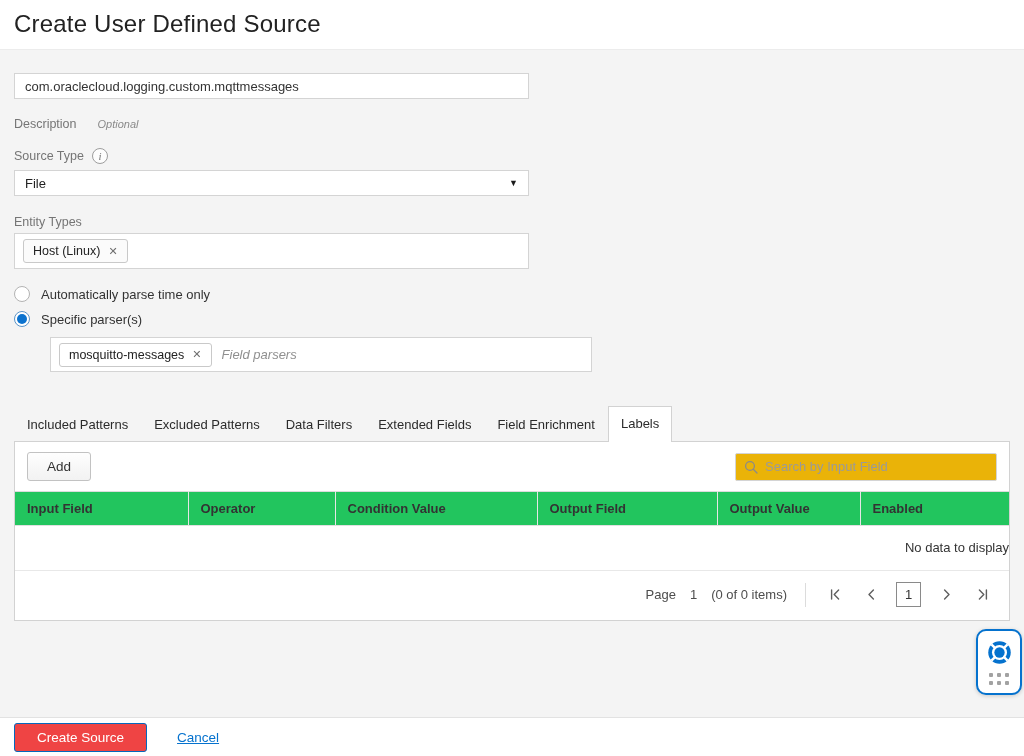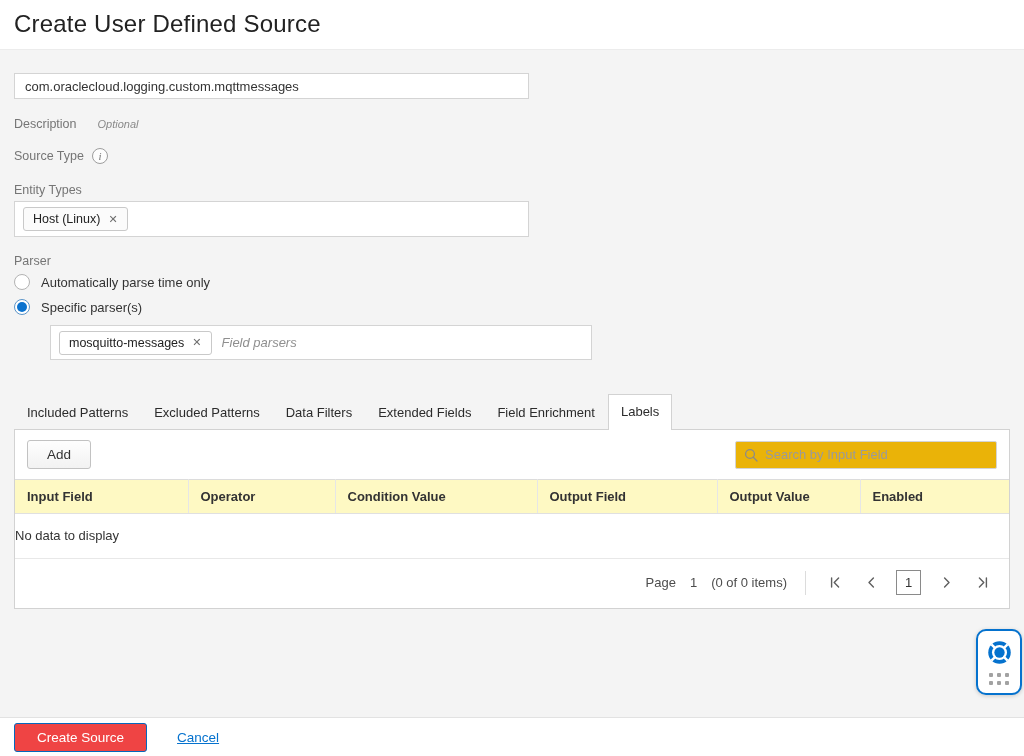--- a/index.html
+++ b/index.html
@@ -56,23 +56,23 @@
   .toolbar { display:flex; align-items:center; justify-content:space-between; padding:10px 12px; }
   .add-button { font-family:inherit; font-size:13.5px; color:#333; background:linear-gradient(#fefefe,#f2f2f2);
                 border:1px solid #c2c2c2; border-radius:3px; padding:6px 19px; cursor:pointer; }
   .search-wrap { display:flex; align-items:center; width:262px; height:28px; border:1px solid #d4d4d4;
                  border-radius:2px; background:#eab308; padding:0 8px; gap:7px; }
   .search-input { border:none; outline:none; flex:1; font-family:inherit; font-size:13px; color:#333; background:transparent; }
   .search-input::placeholder { color:#9a9a9a; }
 
   table.grid { width:100%; border-collapse:collapse; border-top:1px solid #dcdcdc; }
   .grid th { font-size:13px; font-weight:bold; color:#333; text-align:left; padding:9px 12px;
-             border-right:1px solid #e6e6e6; border-bottom:1px solid #e0e0e0; background:#fef9c3; }
+             border-right:1px solid #e6e6e6; border-bottom:1px solid #e0e0e0; background:#22c55e; }
   .grid th:last-child { border-right:none; }
-  .grid td.empty-cell { text-align:left; font-size:13px; color:#333; padding:14px 0 15px; border-bottom:1px solid #e8e8e8; }
+  .grid td.empty-cell { text-align:right; font-size:13px; color:#333; padding:14px 0 15px; border-bottom:1px solid #e8e8e8; }
 
   .pagination { display:flex; align-items:center; justify-content:flex-end; gap:14px; padding:11px 16px 13px; }
   .pg-text { font-size:13px; color:#4d4d4d; }
   .pg-divider { width:1px; height:24px; background:#dcdcdc; margin:0 4px; }
   .pg-btn { width:22px; height:22px; display:inline-flex; align-items:center; justify-content:center; cursor:pointer; }
   .pg-current { width:25px; height:25px; border:1px solid #8a8a8a; background:#fff; display:inline-flex;
                 align-items:center; justify-content:center; font-size:13px; color:#333; }
 
   
   .float-widget { position:absolute; right:2px; bottom:61px; width:46px; height:66px; background:#fff;
@@ -110,39 +110,40 @@
       <div class="field-label">
         <span>Description</span>
         <span class="optional-note">Optional</span>
       </div>
     </div>
 
     <div class="field mt17">
       <div class="field-label" style="margin-bottom:6px;">
         <span>Source Type</span>
         <span class="info-icon">i</span>
+      </div>
+      <div class="select-box">
+        <span class="select-value">File</span>
+        <span class="select-caret">▼</span>
       </div>
     </div>
 
     <div class="field mt19">
       <div class="field-label">
           <span>Entity Types</span>
         </div>
       <div class="tagbox">
         <span class="tag">
           <span>Host (Linux)</span>
           <span class="tag-close">✕</span>
         </span>
       </div>
     </div>
 
     <div class="field mt17">
-      <div class="field-label mb6">
-          <span>Parser</span>
-        </div>
       <div class="radio-row">
         <span class="radio"></span>
         <span class="radio-label">Automatically parse time only</span>
       </div>
       <div class="radio-row mb10">
         <span class="radio checked"></span>
         <span class="radio-label">Specific parser(s)</span>
       </div>
       <div class="tagbox parser-tagbox">
         <span class="tag" style="background:#fff;">

